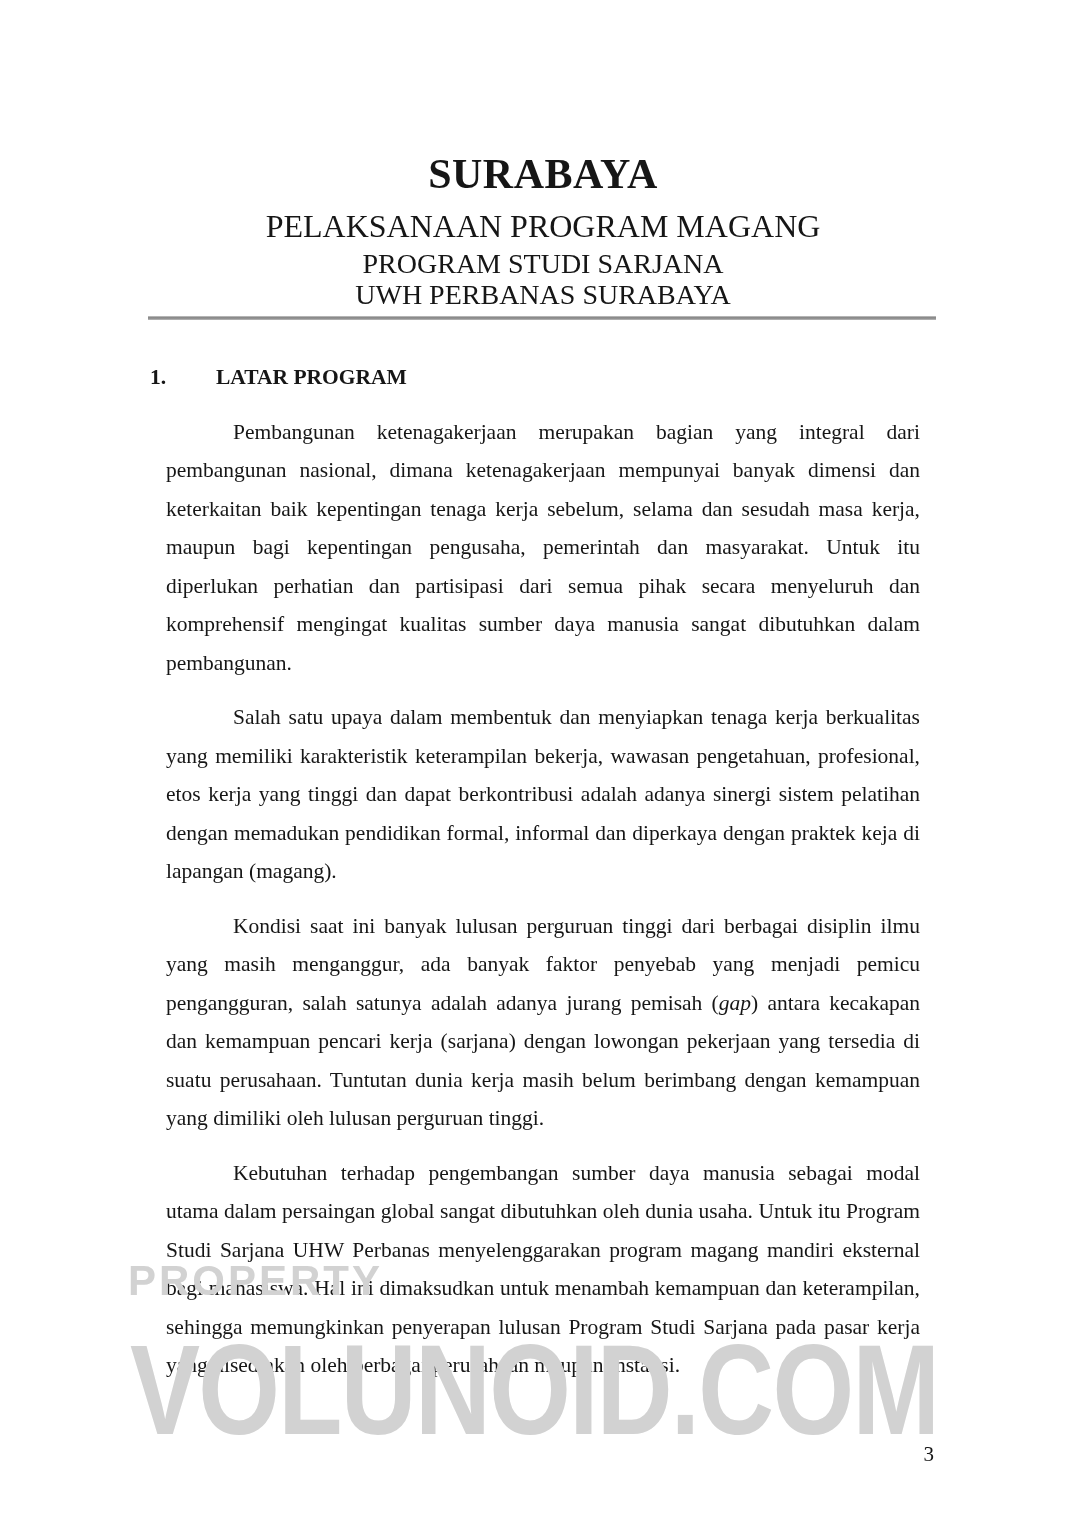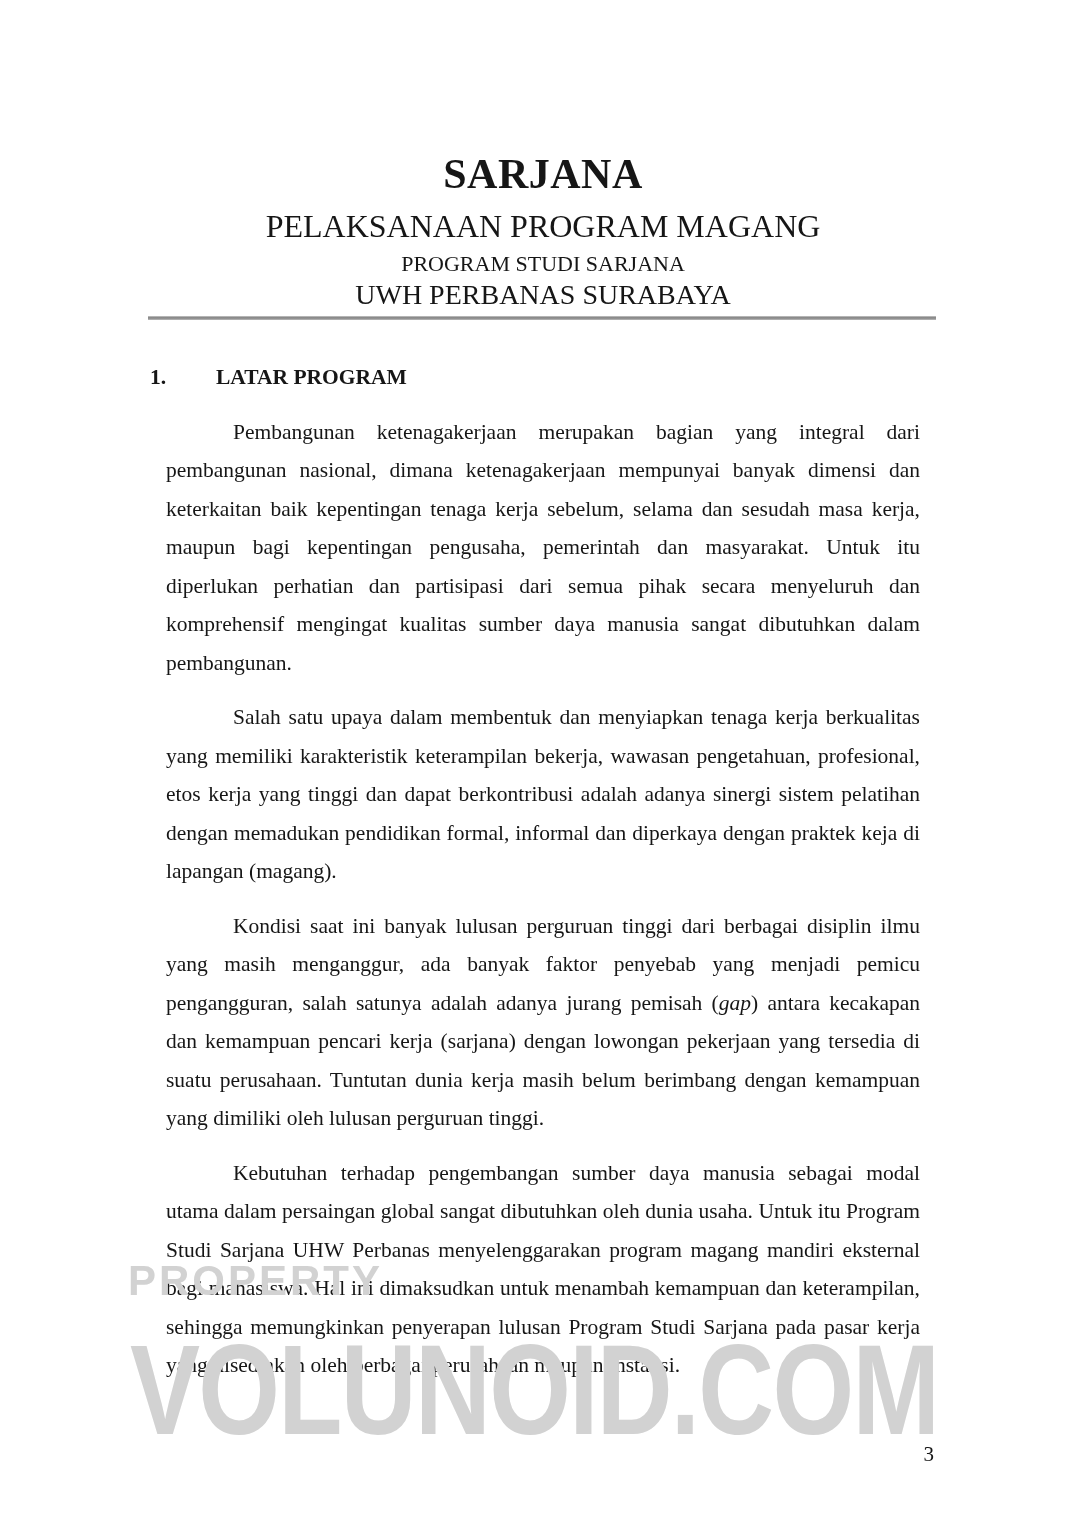--- a/index.html
+++ b/index.html
@@ -15,21 +15,21 @@
   }
   .title-block {
     position:absolute;
     top:150px;
     left:0;
     width:100%;
     text-align:center;
   }
   .doc-title   { font-size:42px; font-weight:bold; line-height:48px; letter-spacing:0.5px; }
   .doc-sub1    { font-size:32px; font-weight:normal; line-height:41px;margin-top:8px; }
-  .doc-sub2    { font-size:22px; font-weight:normal; line-height:33px; }
+  .doc-sub2    { font-size:28px; font-weight:normal; line-height:33px; }
   .doc-sub3    { font-size:28px; font-weight:normal; line-height:29px; }
   .rule {
     position:absolute;
     left:148px;
     top:316px;
     width:788px;
     height:4px;
     background:linear-gradient(to bottom, #c9c9c9 0%, #7e7e7e 45%, #bcbcbc 100%);
   }
   .content {
@@ -83,21 +83,21 @@
     font-size:21px;
     line-height:28px;
   }
 </style>
 </head>
 <body>
 
 <div class="page">
 
   <div class="title-block">
-    <div class="doc-title">SARJANA</div>
+    <div class="doc-title">SURABAYA</div>
     <div class="doc-sub1">PELAKSANAAN PROGRAM MAGANG</div>
     <div class="doc-sub2">PROGRAM STUDI SARJANA</div>
     <div class="doc-sub3">UWH PERBANAS SURABAYA</div>
   </div>
 
   <div class="rule"></div>
 
   <div class="content">
     <div class="section-heading">
       <span class="section-number">1.</span>

